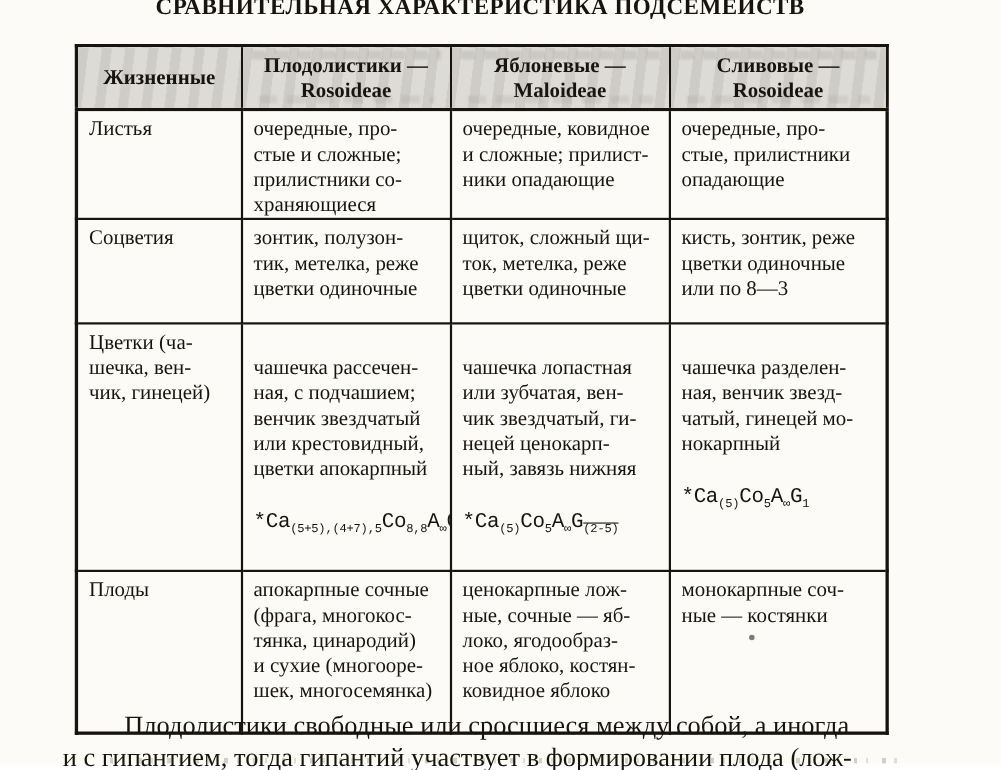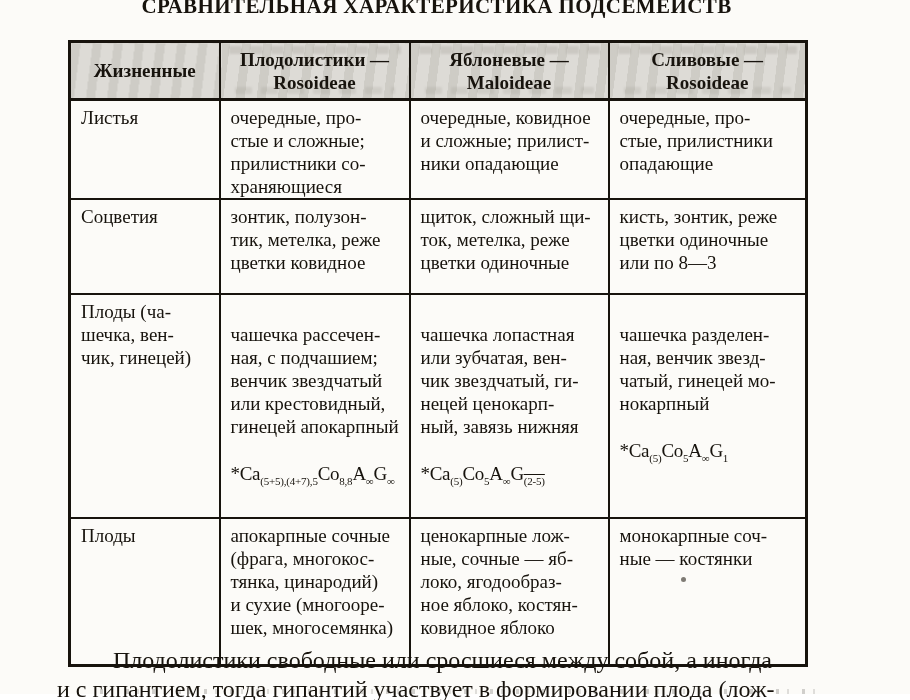--- a/index.html
+++ b/index.html
@@ -50,21 +50,21 @@
     content:"";position:absolute;left:14px;right:14px;bottom:4px;height:7px;
     background:repeating-linear-gradient(90deg,#8d897f 0 17px,transparent 17px 26px);
     opacity:.16;filter:blur(1px);
   }
   tbody tr:nth-child(1){height:72px;}
   tbody tr:nth-child(2){height:95px;margin-top:36px;}
   tbody tr:nth-child(3){height:56px;}
   tbody tr:nth-child(4){height:148px;}
   tbody tr:nth-child(5){height:124px;}
   tbody tr:nth-child(5) td.rowlabel{padding-top:44px;}
-  .formula{white-space:nowrap;letter-spacing:-.3px;font-size:19px;line-height:26px;}
+  .formula{white-space:nowrap;letter-spacing:-.3px;font-size:19px;line-height:26px;font-family:Liberation Mono, monospace;}
   .formula sub{font-size:11px;letter-spacing:-.2px;}
   .formula sub.ovl{text-decoration:overline;text-align:right;}
   
   .para{
     position:absolute;left:57px;top:628px;width:800px;
     font-size:24px;line-height:29px;
     white-space:pre-line;text-indent:56px;
   }
   
   .dot-artifact{
@@ -117,38 +117,38 @@
 и сложные; прилист-
 ники опадающие</td>
         <td>очередные, про-
 стые, прилистники
 опадающие</td>
       </tr>
       <tr>
         <td class="rowlabel">Соцветия</td>
         <td>зонтик, полузон-
 тик, метелка, реже
-цветки ковидное</td>
+цветки одиночные</td>
         <td>щиток, сложный щи-
 ток, метелка, реже
 цветки одиночные</td>
         <td>кисть, зонтик, реже
 цветки одиночные
 или по 8—3</td>
       </tr>
       <tr>
-        <td class="rowlabel">Плоды (ча-
+        <td class="rowlabel">Цветки (ча-
 шечка, вен-
 чик, гинецей)</td>
         <td>
           <div>чашечка рассечен-
 ная, с подчашием;
 венчик звездчатый
 или крестовидный,
-гинецей апокарпный</div>
+цветки апокарпный</div>
           <div class="formula"><span>*Ca</span><sub>(5+5),(4+7),5</sub><span>Co</span><sub>8,8</sub><span>A</span><sub>∞</sub><span>G</span><sub>∞</sub></div>
         </td>
         <td>
           <div>чашечка лопастная
 или зубчатая, вен-
 чик звездчатый, ги-
 нецей ценокарп-
 ный, завязь нижняя</div>
           <div class="formula"><span>*Ca</span><sub>(5)</sub><span>Co</span><sub>5</sub><span>A</span><sub>∞</sub><span>G</span><sub class="ovl">(2-5)</sub></div>
         </td>

